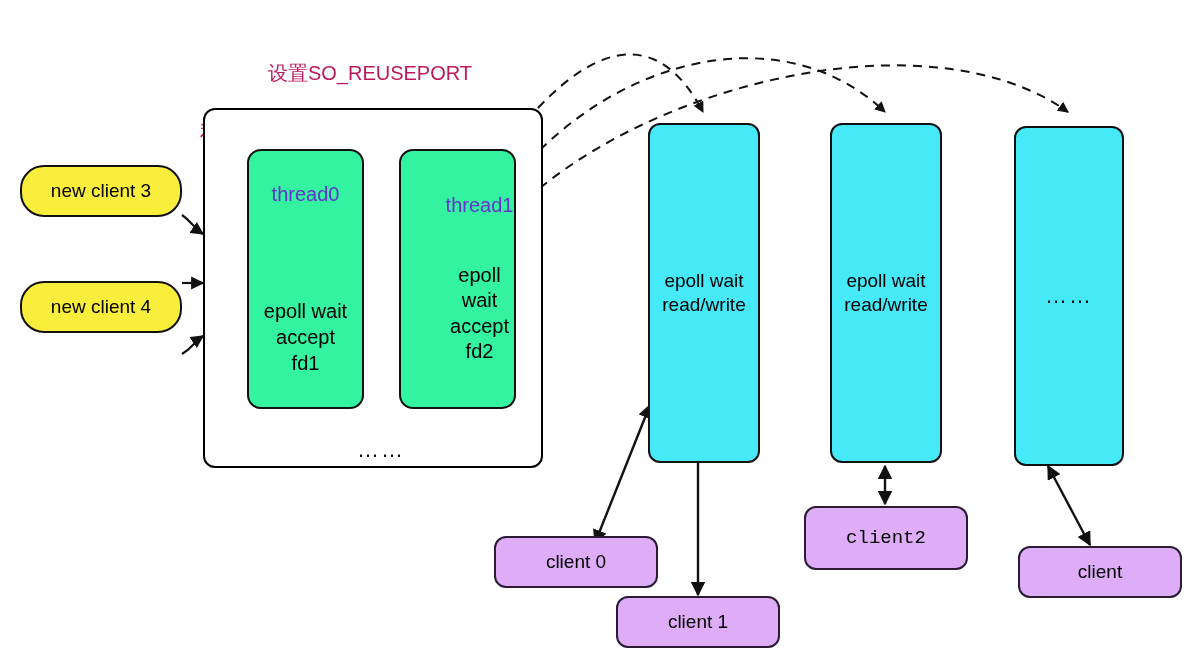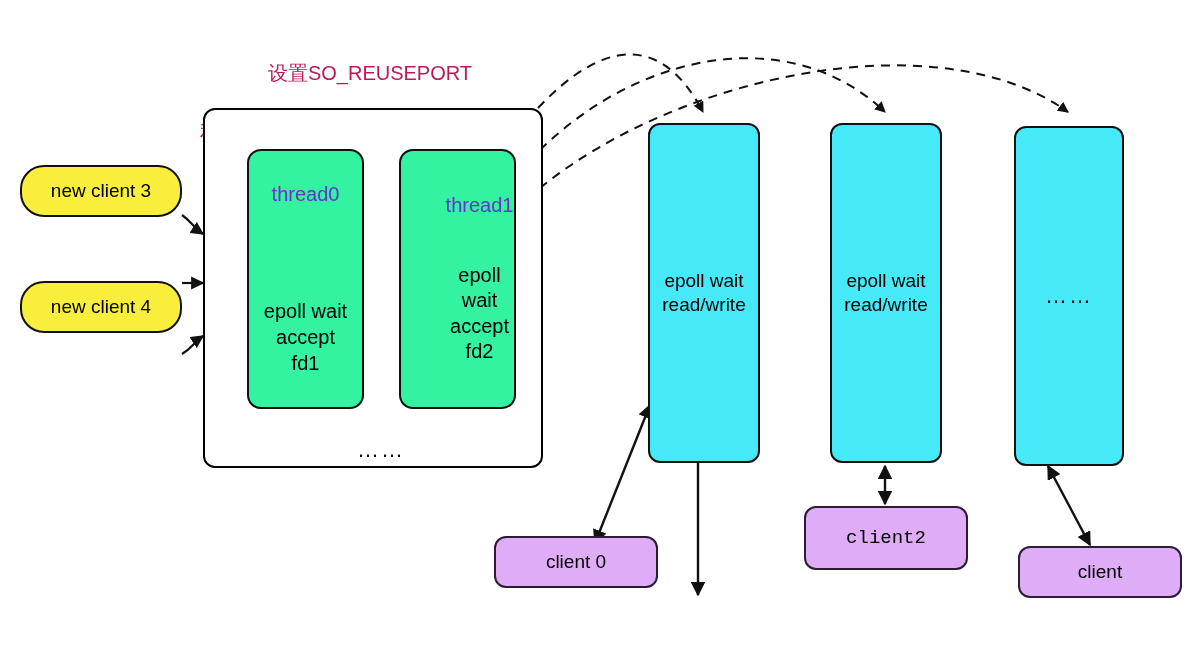--- a/index.html
+++ b/index.html
@@ -190,20 +190,23 @@
     <span>epoll wait
 read/write</span>
   </div>
   <div class="node worker-box" style="left:1014px; top:126px; width:110px; height:340px;">
     <span class="dots-inbox">……</span>
   </div>
 
   <div class="node client-box" style="left:494px; top:536px; width:164px; height:52px;justify-content:center;">
     <span>client 0</span>
   </div>
+  <div class="node client-box" style="left:616px; top:596px; width:164px; height:52px;">
+    <span>client 1</span>
+  </div>
   <div class="node client-box" style="left:804px; top:506px; width:164px; height:64px;font-family:Liberation Mono, monospace;">
     <span>client2</span>
   </div>
   <div class="node client-box" style="left:1018px; top:546px; width:164px; height:52px;">
     <span>client</span>
   </div>
 
 </div>
 
 </body></html>

